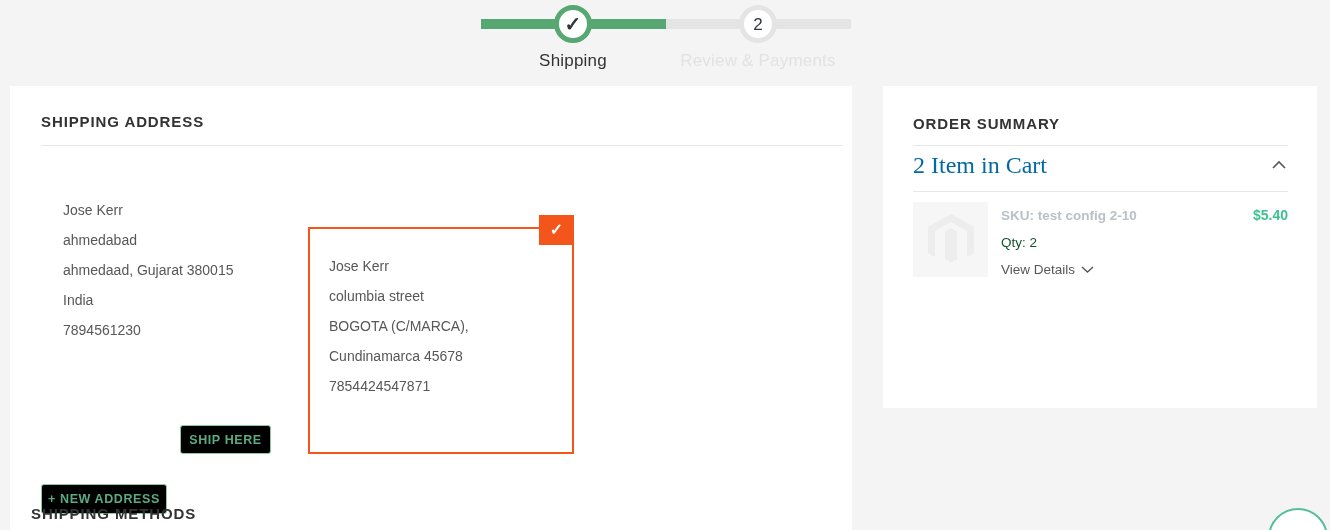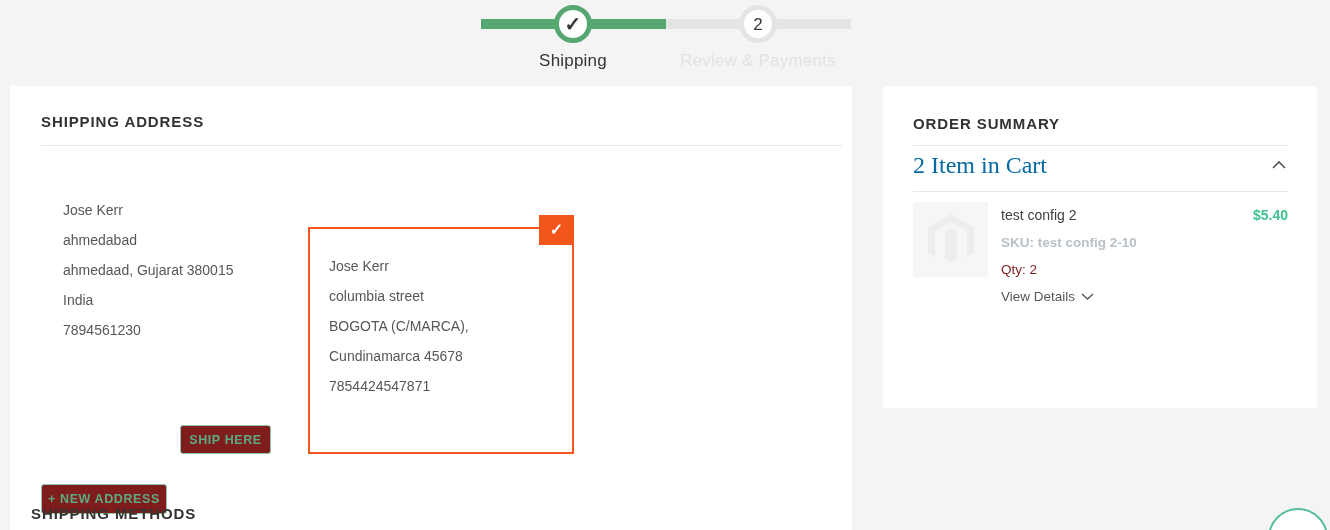--- a/index.html
+++ b/index.html
@@ -72,21 +72,21 @@
   .sel-badge {
     position: absolute; right: -2px; top: -14px;
     width: 35px; height: 30px; background: #f4551a;
     display: flex; align-items: center; justify-content: center;
   }
   .sel-badge span { color: #ffffff; font-size: 16px; font-weight: bold; line-height: 1; }
 
   
   .btn-outline {
     position: absolute;
-    border: 1px solid #8cc7a8; background: #7f1d1d; color: #5bab82;
+    border: 1px solid #8cc7a8; background: #000000; color: #5bab82;
     font-family: "Liberation Sans", sans-serif;
     font-size: 12.5px; font-weight: bold; letter-spacing: .6px;
     border-radius: 3px; cursor: pointer;
     display: flex; align-items: center; justify-content: center;
   }
   .btn-ship-here { left: 170px; top: 339px; width: 91px; height: 29px; }
   .btn-new-address { left: 31px; top: 398px; width: 126px; height: 30px; }
 
   .shipping-methods {
     position: absolute; left: 31px; top: 505px;
@@ -117,21 +117,21 @@
   }
 
   .cart-item { position: absolute; left: 30px; top: 116px; width: 375px; height: 105px; }
   .item-thumb {
     position: absolute; left: 0; top: 0; width: 75px; height: 75px;
     background: #f6f6f6; display: flex; align-items: center; justify-content: center;
   }
   .item-info { position: absolute; left: 88px; top: 0; }
   .item-name { font-size: 14px; color: #3d4145; line-height: 27px; }
   .item-sku { font-size: 13.5px; color: #b9c0c8; font-weight: bold; line-height: 27px; }
-  .item-qty { font-size: 13.5px; color: #7f1d1d; line-height: 27px; }
+  .item-qty { font-size: 13.5px; color: #14532d; line-height: 27px; }
   .item-details { font-size: 13.5px; color: #575757; line-height: 27px; cursor: pointer; display: inline-flex; align-items: center; gap: 6px; }
   .item-price {
     position: absolute; right: 0; top: 0;
     font-size: 14px; font-weight: bold; color: #3ec28f; line-height: 27px;
   }
 
   
   .chat-bubble {
     position: absolute; left: 1268px; top: 508px; width: 60px; height: 60px;
     border-radius: 50%; background: #ffffff; border: 2px solid #56bd9a;
@@ -209,21 +209,20 @@
     <div class="sum-divider-2"></div>
 
     <div class="cart-item">
       <div class="item-thumb">
         <svg width="46" height="52" viewBox="0 0 46 52">
           <path d="M23 0 L46 13 L46 39 L39 43 L39 17 L23 8 L7 17 L7 43 L0 39 L0 13 Z" fill="#ededed"></path>
           <path d="M23 14 L29 17.5 L29 45 L23 48.5 L17 45 L17 17.5 Z" fill="#ededed"></path>
         </svg>
       </div>
       <div class="item-info">
-        <div class="item-name">test config 2</div>
         <div class="item-sku">SKU: test config 2-10</div>
         <div class="item-qty">Qty: 2</div>
         <div class="item-details">
           <span>View Details</span>
           <svg width="13" height="9" viewBox="0 0 13 9">
             <polyline points="1,2 6.5,7 12,2" fill="none" stroke="#575757" stroke-width="1.4"></polyline>
           </svg>
         </div>
       </div>
       <div class="item-price">$5.40</div>

